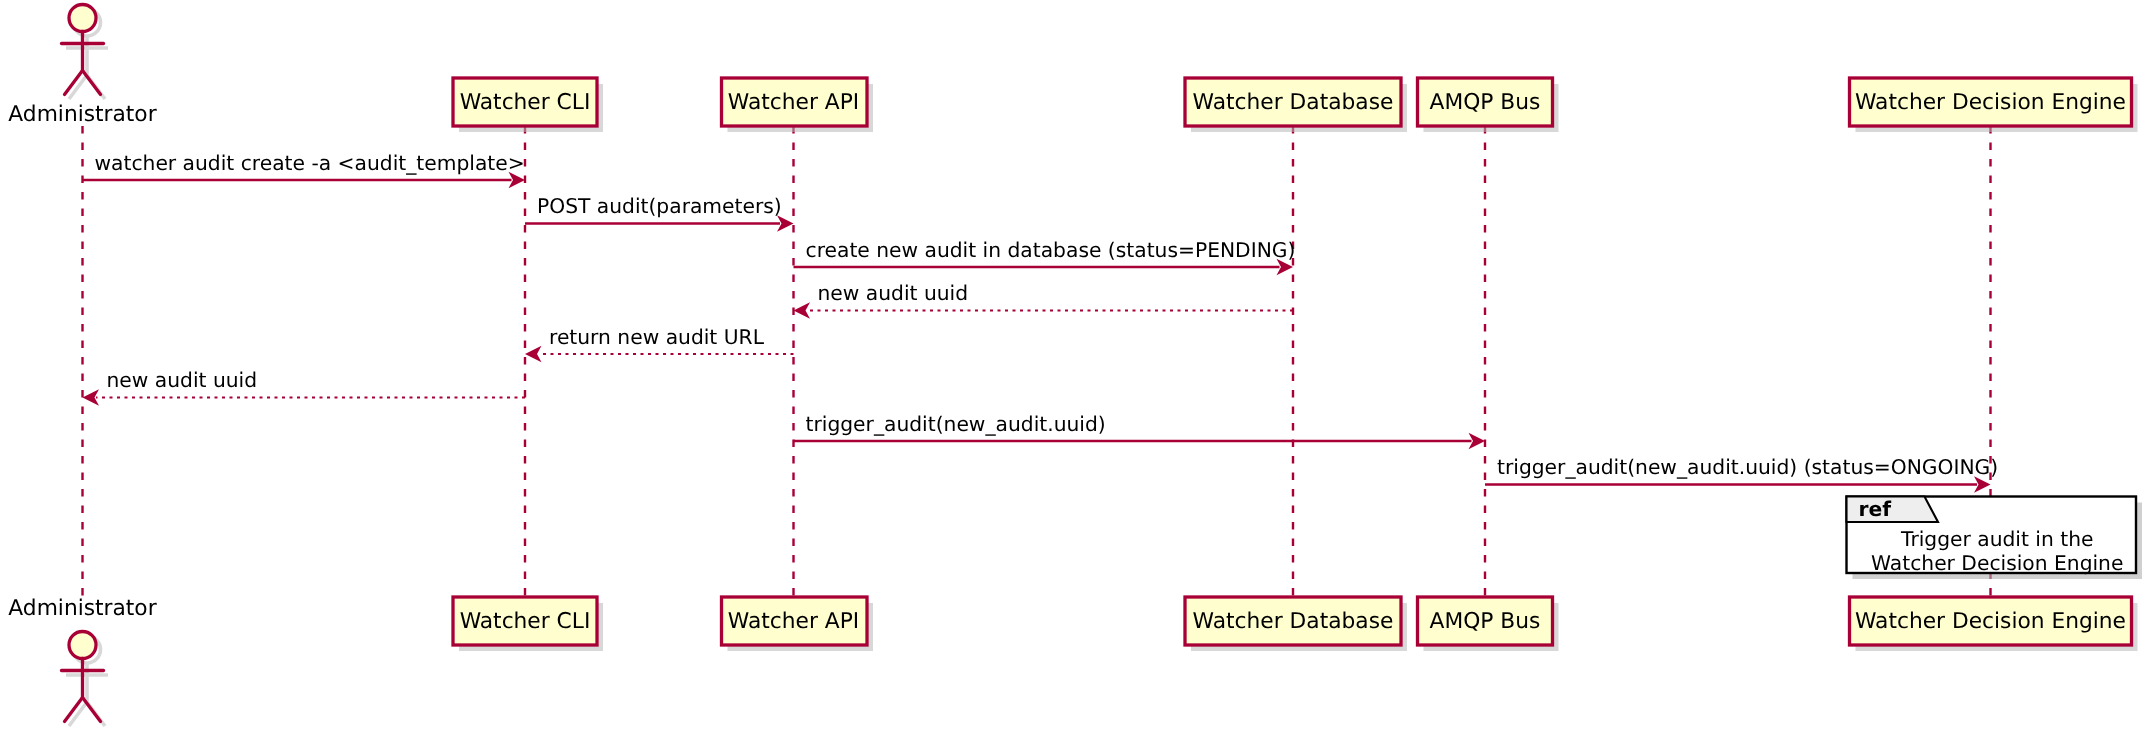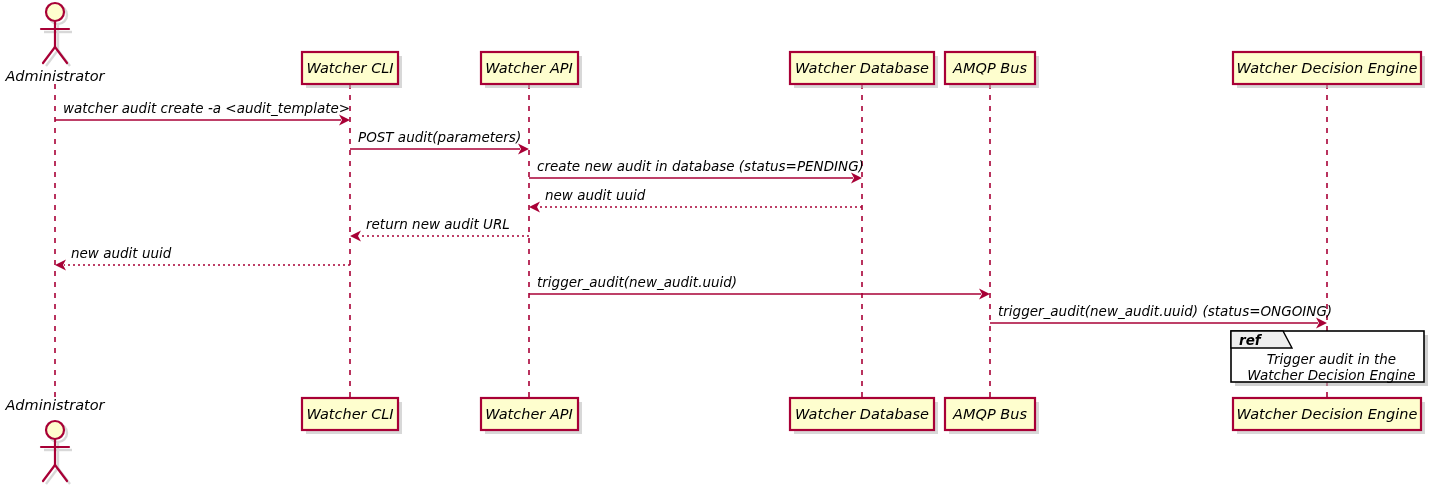--- a/index.html
+++ b/index.html
@@ -9,21 +9,20 @@
   }
   body {
     font-family: "DejaVu Sans", sans-serif;
   }
   #diagram {
     position: relative;
     width: 1434px;
     height: 486px;
     background: #ffffff;
     overflow: hidden;
-    font-style: italic;
   }
   svg.layer {
     position: absolute;
     top: 0;
     left: 0;
     width: 1434px;
     height: 486px;
   }
   .lifeline {
     stroke: #A80036;

